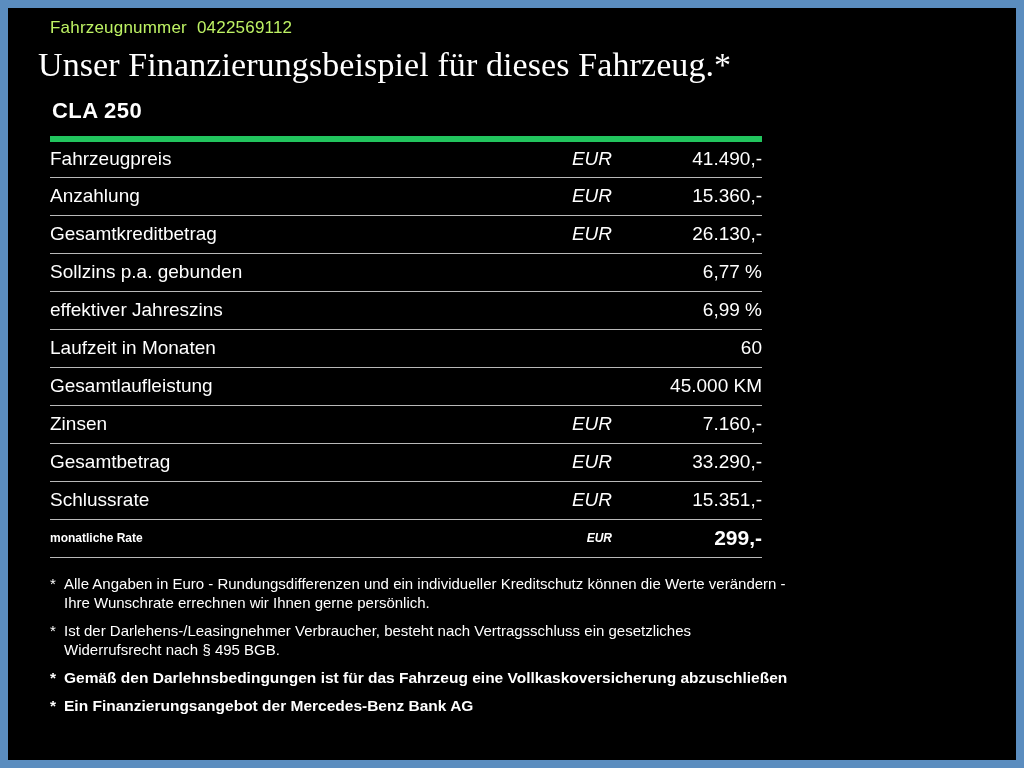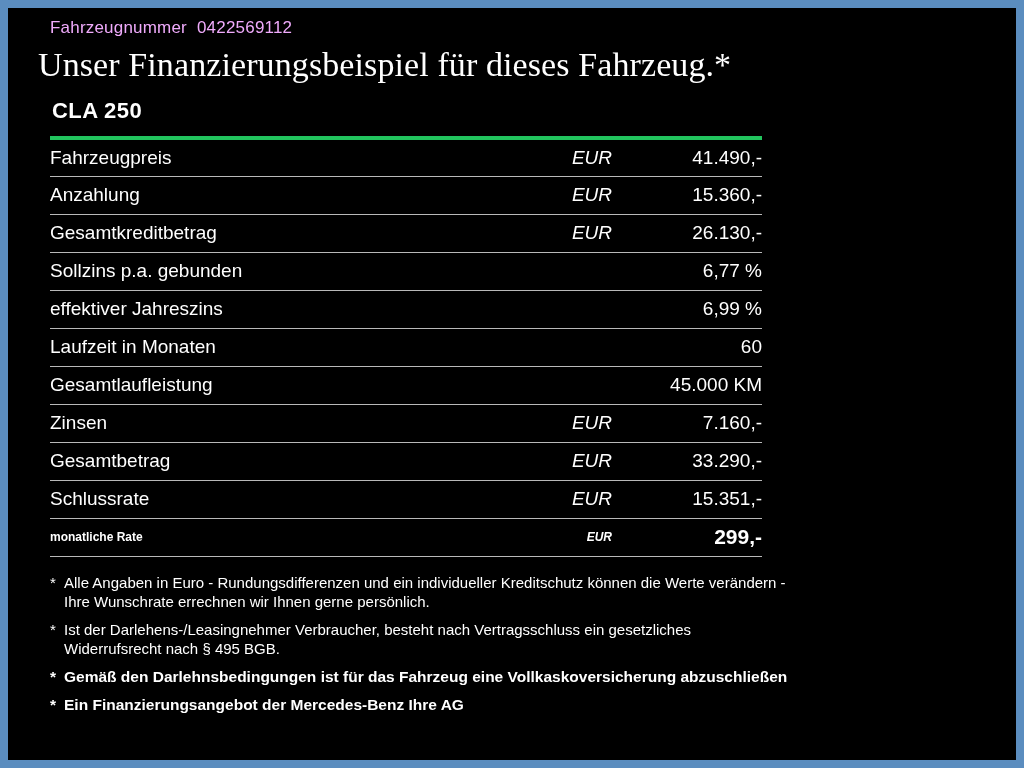--- a/index.html
+++ b/index.html
@@ -19,21 +19,21 @@
     top: 8px;
     width: 1008px;
     height: 752px;
     background: #000000;
     color: #ffffff;
     box-sizing: border-box;
     padding: 6px 30px 0 30px;
   }
   .vehicle-no {
     font-size: 17px;
-    color: #f0abfc;
+    color: #bef264;
     letter-spacing: 0.2px;
     margin: 4px 0 0 12px;
     display: flex;
     gap: 10px;
   }
   .headline {
     font-family: "Liberation Serif", serif;
     font-size: 34px;
     margin: 8px 0 0 0;
     letter-spacing: 0.1px;
@@ -53,21 +53,21 @@
   table.fin tr {
     height: 38px;
   }
   table.fin td {
     border-bottom: 1px solid #b9b9b9;
     font-size: 19px;
     vertical-align: middle;
     padding: 0;
   }
   table.fin tr:first-child td {
-    border-top: 4px solid #22c55e;
+    border-top: 6px solid #22c55e;
   }
   td.label {
     padding-left: 6px;
     white-space: nowrap;
   }
   td.cur {
     text-align: right;
     padding-right: 6px;
     white-space: nowrap;
     width: 70px;
@@ -209,18 +209,18 @@
       <div class="note">
         <span class="star">*</span>
         <span class="txt">Ist der Darlehens-/Leasingnehmer Verbraucher, besteht nach Vertragsschluss ein gesetzliches Widerrufsrecht nach § 495 BGB.</span>
       </div>
       <div class="note bold">
         <span class="star">*</span>
         <span class="txt">Gemäß den Darlehnsbedingungen ist für das Fahrzeug eine Vollkaskoversicherung abzuschließen</span>
       </div>
       <div class="note bold">
         <span class="star">*</span>
-        <span class="txt">Ein Finanzierungsangebot der Mercedes-Benz Ihre AG</span>
+        <span class="txt">Ein Finanzierungsangebot der Mercedes-Benz Bank AG</span>
       </div>
     </div>
 
 
 </div>
 
 </body></html>

